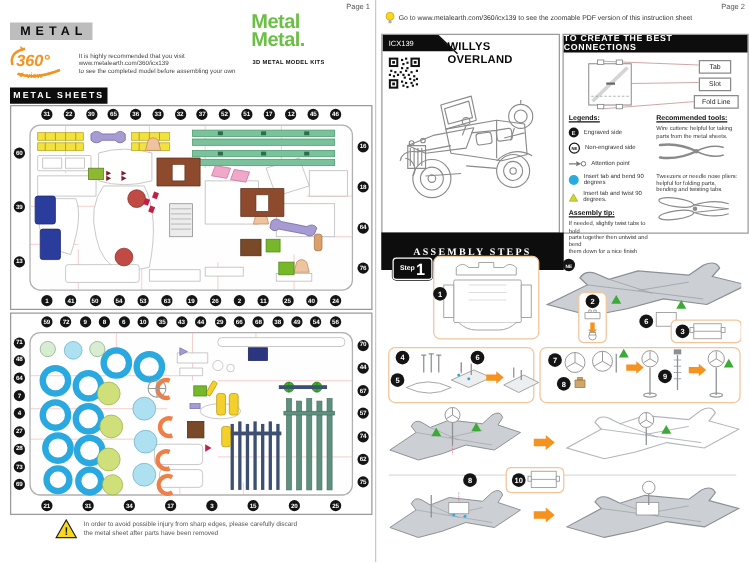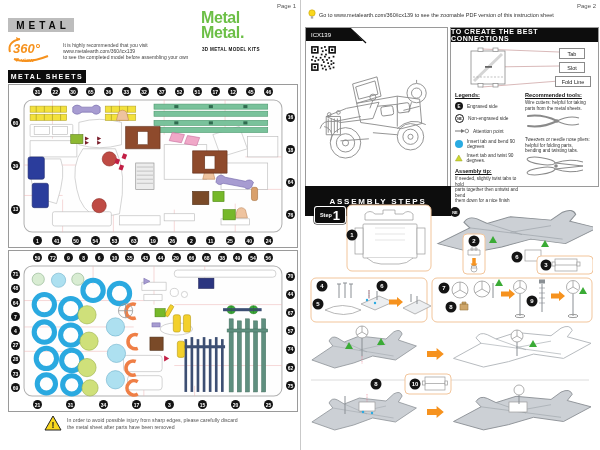--- a/index.html
+++ b/index.html
@@ -43,21 +43,21 @@
             display:flex;align-items:center;justify-content:center;height:9px;}
   .sec-title{font-size:5.6px;font-weight:bold;text-decoration:underline;color:#111;}
   .leg-row{display:flex;align-items:center;gap:4px;margin-top:4px;}
   .leg-text{font-size:4.8px;color:#333;}
   .leg-dot{width:8px;height:8px;border-radius:50%;background:#141414;color:#fff;font-size:4.5px;
            font-weight:bold;display:flex;align-items:center;justify-content:center;flex:none;}
   .leg-dot.ne{background:#fff;color:#111;border:1px solid #111;width:7px;height:7px;font-size:3.4px;}
   .leg-dot.blue{background:#29abe2;}
   .tip-lines,.tool-lines{font-size:4.6px;line-height:5.6px;color:#333;margin-top:2px;}
   .asm-bar{position:absolute;left:5px;top:186px;width:146px;height:30px;font-size:8px;
-           letter-spacing:1.8px;justify-content:center;}
+           letter-spacing:1.8px;justify-content:center;font-family:Liberation Serif, serif;}
   .step-badge{position:absolute;left:15px;top:207px;width:30px;height:16px;background:#0d0d0d;color:#fff;
               border-radius:2px;display:flex;align-items:center;justify-content:center;gap:1px;
               box-shadow:0 0 0 1px #fff,0 0 0 1.5px #0d0d0d;}
   .step-badge .s{font-size:5.5px;font-weight:bold;}
   .step-badge .n{font-size:13px;font-weight:bold;line-height:13px;}
 </style>
 </head>
 <body>
 
 <div id="root">
@@ -391,20 +391,21 @@
       </svg>
       <span>Go to www.metalearth.com/360/icx139 to see the zoomable PDF version of this instruction sheet</span>
     </div>
 
     <div class="model-box">
       <svg class="abs" style="left:0;top:0" width="64" height="16" viewBox="0 0 64 16">
         <polygon points="0,0 44,0 57,13 0,13" fill="#0d0d0d"></polygon>
         <line x1="44" y1="0" x2="60" y2="15" stroke="#0d0d0d" stroke-width="1.2"></line>
         <text x="5" y="9" font-size="6" fill="#fff">ICX139</text>
       </svg>
+      <div class="model-name">WILLYS OVERLAND</div>
       <svg class="abs" style="left:4px;top:17px" width="27" height="27" viewBox="0 0 25 25">
         <rect x="0" y="0" width="25" height="25" fill="#fff"></rect>
         <g fill="#111">
           <rect x="1" y="1" width="7" height="7"></rect>
             <rect x="17" y="1" width="7" height="7"></rect>
             <rect x="1" y="17" width="7" height="7"></rect>
           <rect x="10" y="2" width="1.6" height="1.6"></rect>
             <rect x="13" y="1" width="1.6" height="1.6"></rect>
             <rect x="11" y="5" width="1.6" height="1.6"></rect>
           <rect x="14" y="4" width="1.6" height="1.6"></rect>

